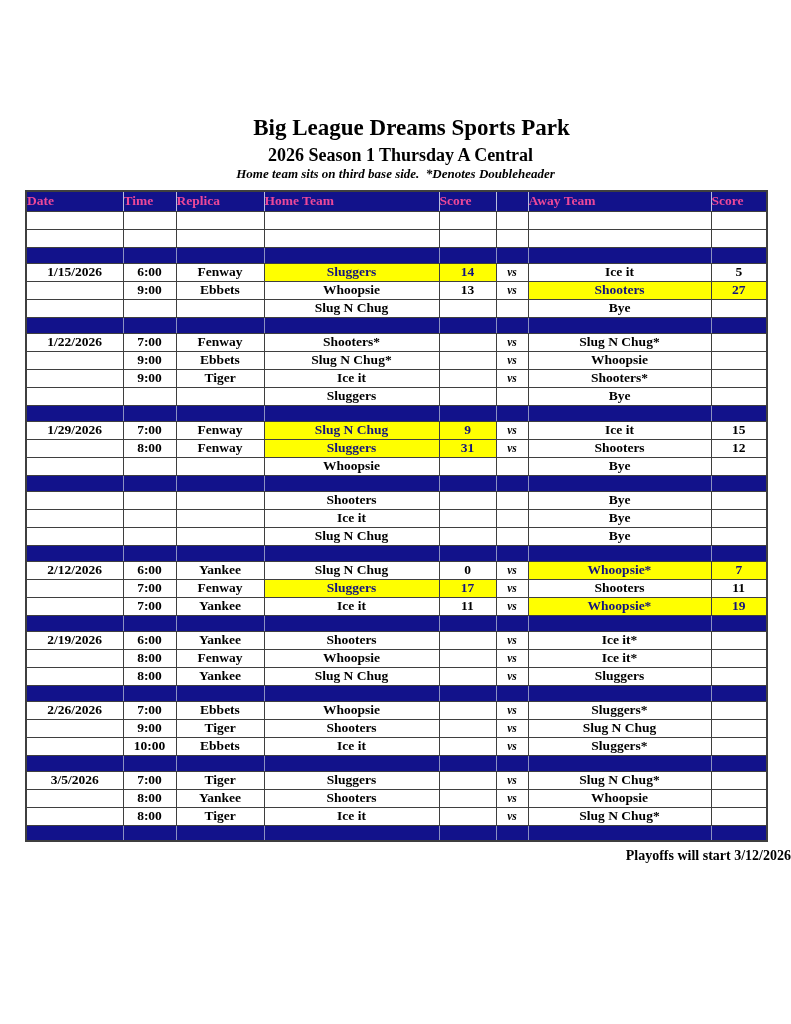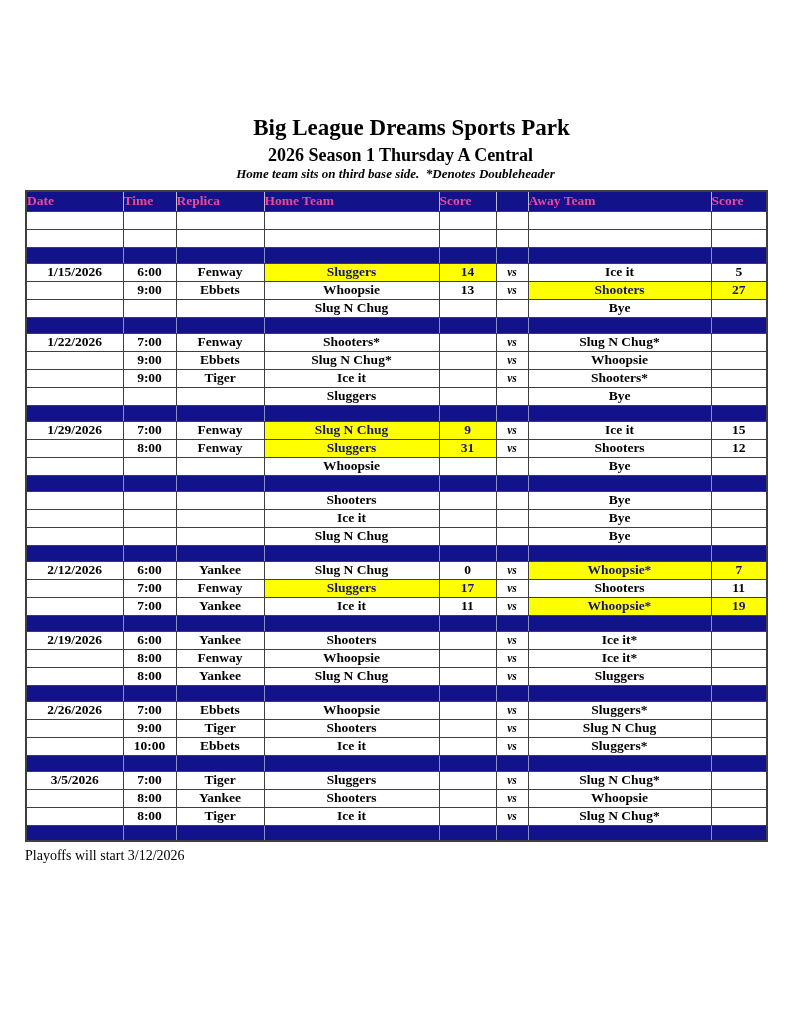--- a/index.html
+++ b/index.html
@@ -92,21 +92,22 @@
     font-weight: 700;
     margin-left: 36px;
   }
   td.hl {
     background: var(--yellow);
     color: var(--hl-text);
   }
   .doc-footer {
     margin: 6px 0 0 25px;
     font-size: 14px;
-    font-weight: 400;
+    font-weight: 700;
+    text-align: right;
   }
 </style>
 </head>
 <body>
 
 <div class="page">
   <h1 class="doc-title">Big League Dreams Sports Park</h1>
   <h2 class="doc-subtitle">2026 Season 1 Thursday A Central</h2>
   <div class="doc-note">Home team sits on third base side.  *Denotes Doubleheader</div>
 

